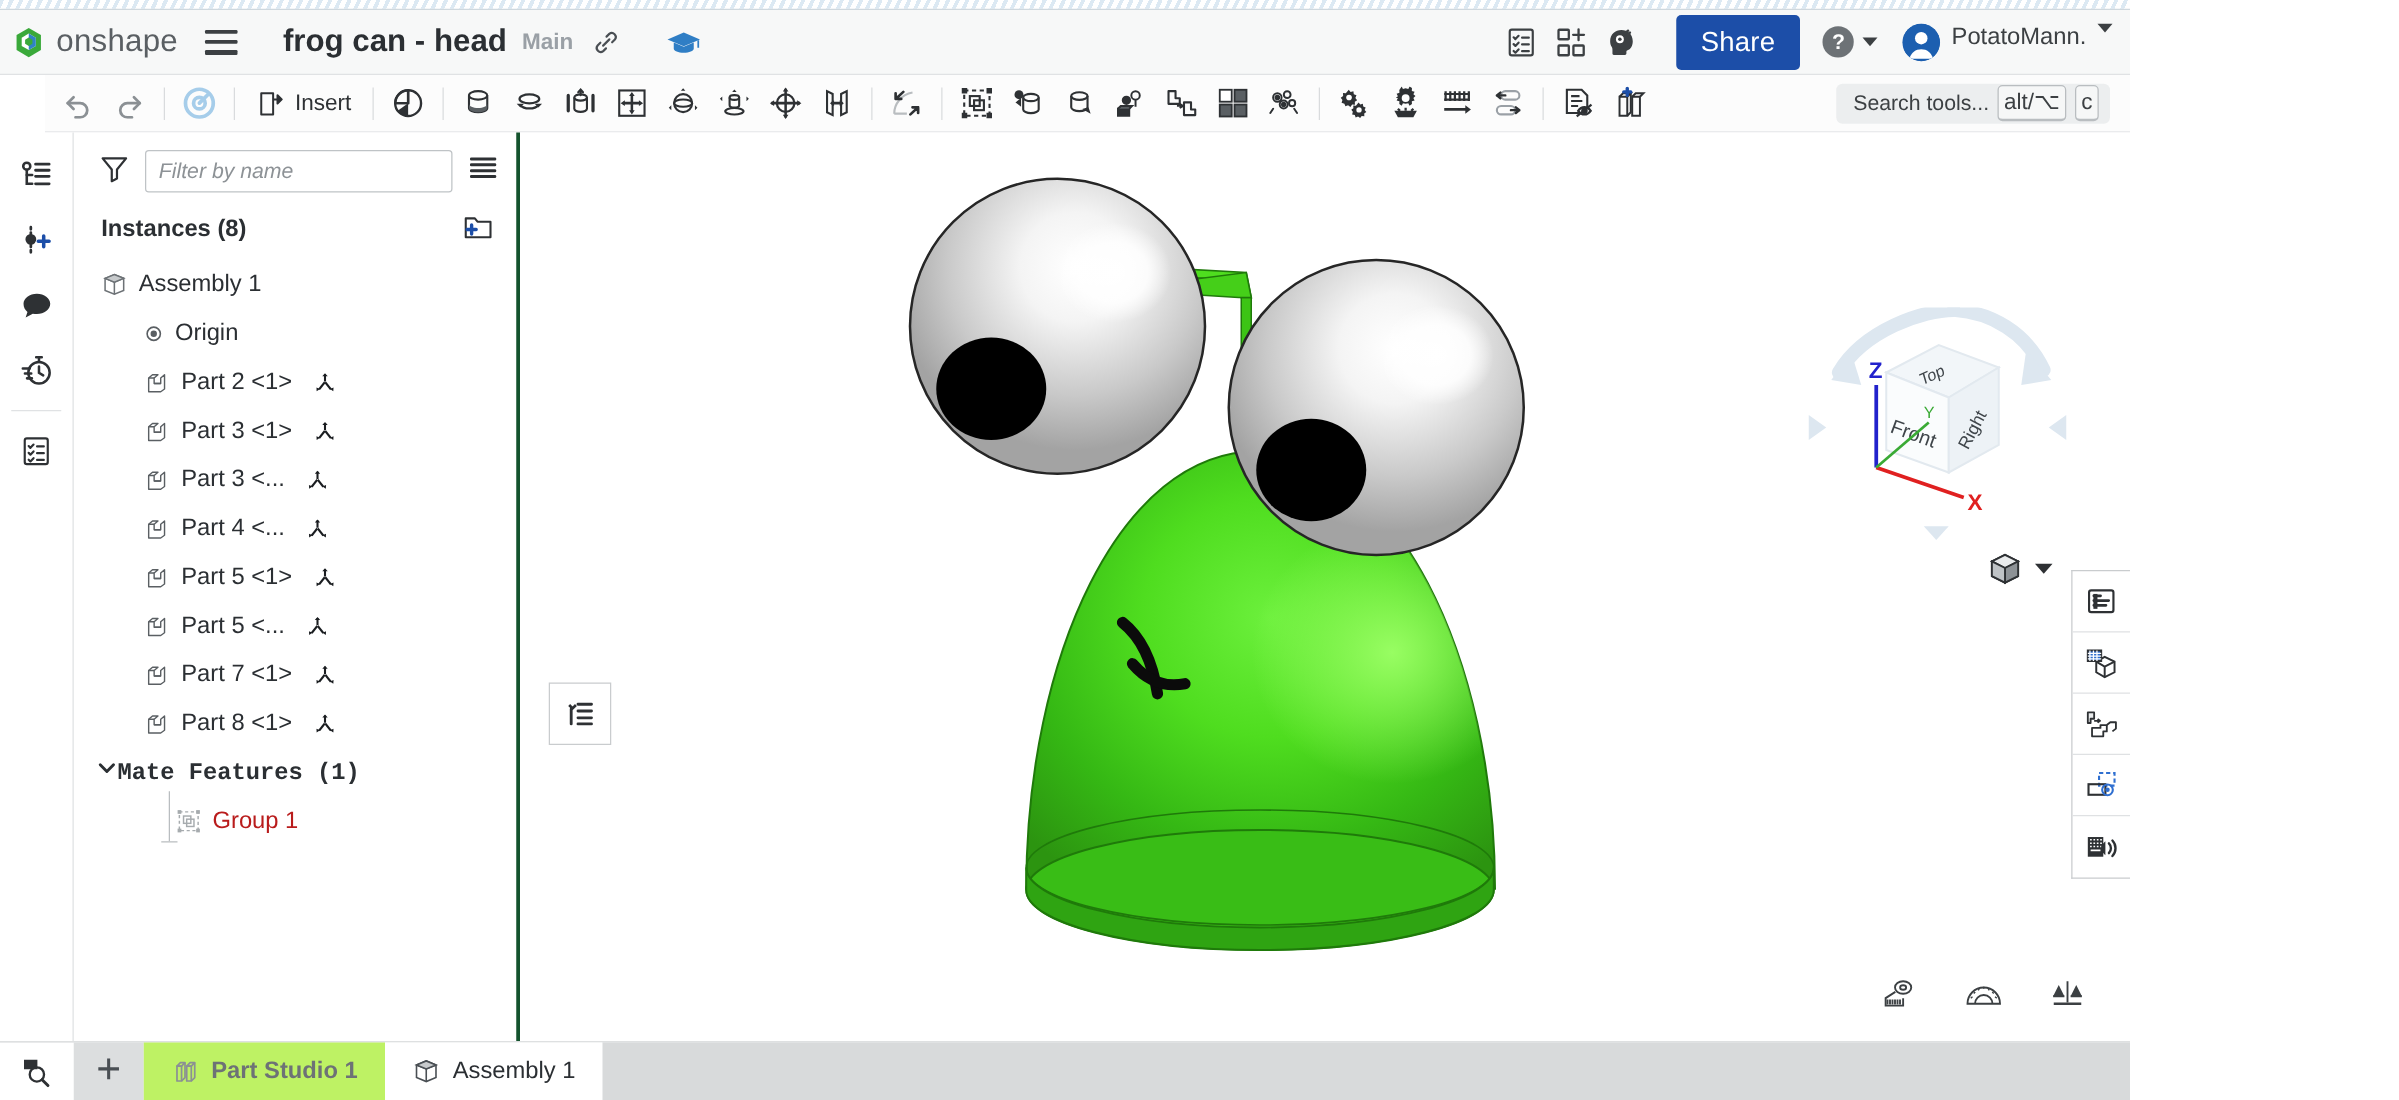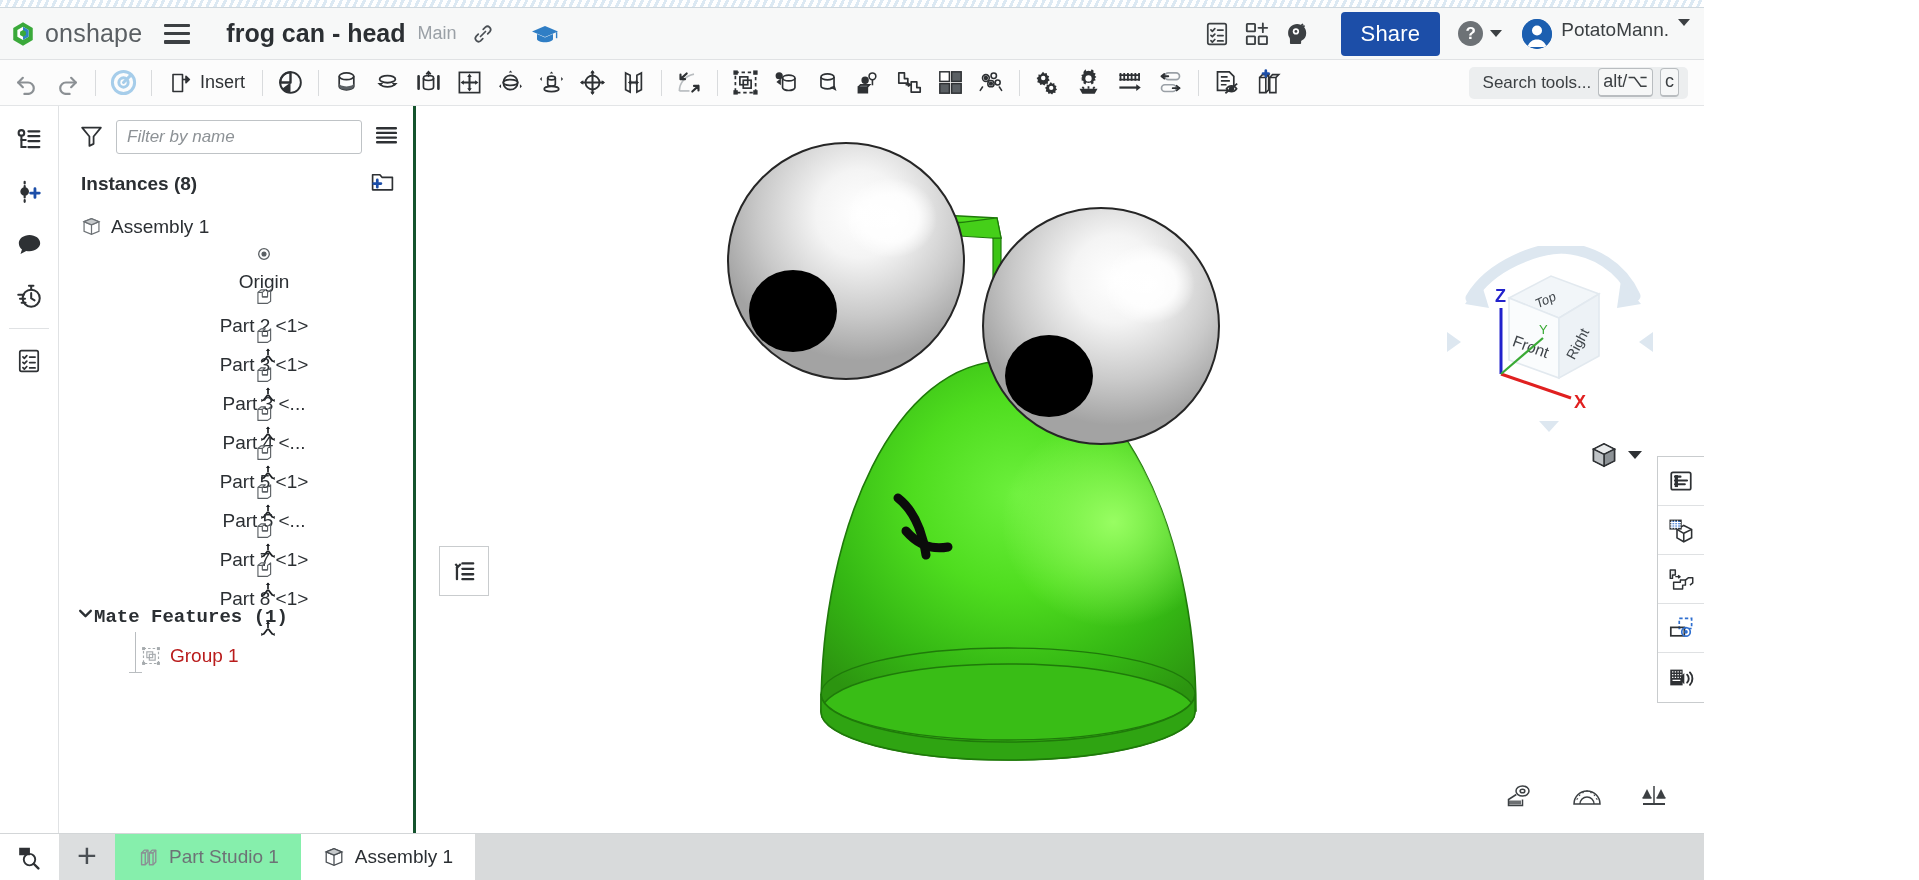--- a/index.html
+++ b/index.html
@@ -29,21 +29,21 @@
     display: flex; align-items: center;
     padding: 0 14px 0 10px;
   }
   .logo-wrap { display: flex; align-items: center; gap: 9px; }
   .logo-mark { width: 26px; height: 26px; display: block; }
   .logo-text { font-size: 25px; color: #5a5f63; letter-spacing: .2px; font-weight: 400; }
   .burger { margin-left: 22px; width: 26px; height: 20px; display: flex; flex-direction: column;
             justify-content: space-between; cursor: pointer; }
   .burger i { display: block; height: 3.2px; background: #3c4043; border-radius: 1px; }
   .doc-title { margin-left: 36px; font-size: 25px; font-weight: bold; color: #2b2f33; white-space: nowrap; }
-  .branch { margin-left: 12px; font-size: 18px; color: #9aa0a6; }
+  .branch { margin-left: 12px; font-size: 18px; color: #9aa0a6; font-weight: bold; }
   .link-icon { margin-left: 14px; color: #4a4f54; display: flex; align-items: center; cursor: pointer; }
   .grad-icon { margin-left: 36px; display: flex; align-items: center; cursor: pointer; }
   .hdr-spacer { flex: 1 1 auto; }
   .hdr-icon { width: 40px; height: 40px; display: flex; align-items: center; justify-content: center;
               cursor: pointer; color: #3c4043; }
   .share-btn {
     margin-left: 24px; background: #1c4ea8; color: #fff;
     font-size: 22px; font-weight: 500;
     padding: 9px 20px; border-radius: 4px; border: none; cursor: pointer;
     letter-spacing: .2px;
@@ -58,20 +58,21 @@
             display: flex; align-items: flex-end; justify-content: center; overflow: hidden; }
   .user-name { font-size: 19px; color: #3c4043; }
 
   
   .toolbar {
     flex: 0 0 46px; height: 46px;
     background: #fcfcfc;
     border-bottom: 1px solid #e3e5e7;
     display: flex; align-items: center;
     padding-left: 6px;
+    margin-left: 36px;
   }
   .tb-btn { width: 41px; height: 40px; display: flex; align-items: center; justify-content: center;
             cursor: pointer; color: #2e3134; flex: 0 0 auto; }
   .tb-btn.wide { width: auto; padding: 0 10px; gap: 7px; font-size: 18px; color: #2e3134; }
   .tb-sep { width: 1px; height: 26px; background: #d9dbdd; margin: 0 7px; flex: 0 0 1px; }
   .tb-spacer { flex: 1 1 auto; }
   .search-tools {
     margin-right: 16px; background: #eceeef; border-radius: 5px;
     height: 32px; display: flex; align-items: center; gap: 7px;
     padding: 0 9px 0 14px; cursor: pointer;
@@ -111,21 +112,21 @@
   .instances-row {
     display: flex; align-items: center; justify-content: space-between;
     padding: 6px 18px 6px 22px;
   }
   .instances-label { font-size: 19px; font-weight: bold; color: #2b2f33; }
   .newfolder { cursor: pointer; }
 
   .tree-list { flex: 1 1 auto; overflow: hidden; padding-top: 4px; }
   .tnode { display: flex; align-items: center; height: 39px; padding-left: 22px; cursor: pointer;
            font-size: 19px; color: #2b2f33; gap: 9px; }
-  .tnode.indent1 { padding-left: 56px; flex-direction: column; }
+  .tnode.indent1 { padding-left: 56px; }
   .tnode.indent2 { padding-left: 82px; }
   .tnode .nicon { flex: 0 0 auto; display: flex; align-items: center; }
   .tnode .mate-ico { margin-left: 7px; flex: 0 0 auto; display: flex; align-items: center; }
   .tnode.muted { color: #b91c1c; align-items: center; }
   .mate-head { display: flex; align-items: center; height: 39px; padding-left: 18px;
                gap: 0; font-size: 19px; font-weight: bold; color: #2b2f33; cursor: pointer; font-family: Liberation Mono, monospace; }
   .group-rail { position: relative; }
   .group-rail::before {
     content: ''; position: absolute; left: 76px; top: -4px; width: 1px; height: 40px; background: #b9bdc0;
   }
@@ -172,21 +173,21 @@
   }
   .bot-search { width: 59px; display: flex; align-items: center; justify-content: center;
                 cursor: pointer; color: #2e3134; }
   .plus-tab { width: 56px; background: #dcdedf; display: flex; align-items: center;
               justify-content: center; cursor: pointer; }
   .plus-tab span { font-size: 34px; color: #4a4f54; line-height: 1; font-weight: 300; margin-top: -4px; }
   .tab {
     display: flex; align-items: center; gap: 10px; padding: 0 22px;
     font-size: 19px; cursor: pointer; white-space: nowrap;
   }
-  .tab.inactive { background: #86efac; color: #6d7276; }
+  .tab.inactive { background: #bef264; color: #6d7276; font-weight: bold; }
   .tab.active { background: #ffffff; color: #2b2f33; }
   .bot-fill { flex: 1 1 auto; background: #d8dadb; }
 </style>
 </head>
 <body>
 
 <div class="app">
 
   <div class="top-stripe"></div>
 

